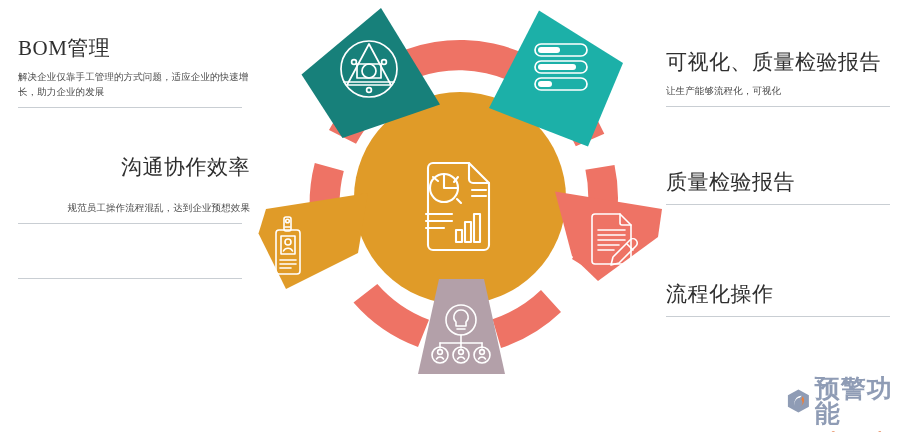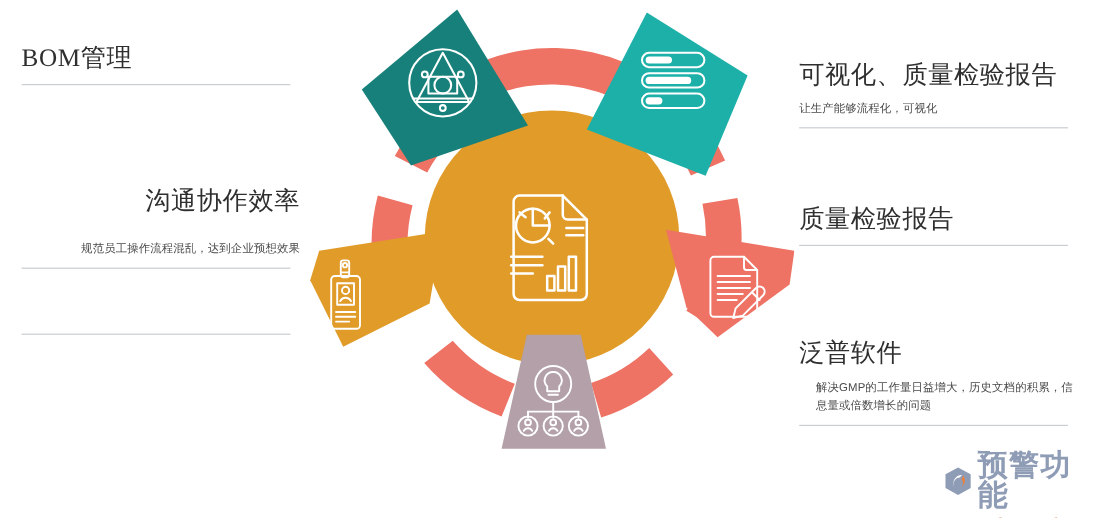--- a/index.html
+++ b/index.html
@@ -89,20 +89,21 @@
     letter-spacing: 0.6px;
     text-align: right;
     width: 128px;
   }
 </style>
 </head>
 <body>
 
 <div class="text-block left" style="top:36px;">
   <h2 class="tb-title">BOM管理</h2>
+  <p class="tb-desc">解决企业仅靠手工管理的方式问题，适应企业的快速增长，助力企业的发展</p>
   <div class="tb-rule short"></div>
 </div>
 
 <div class="text-block left" style="top:155px;text-align:right;">
   <h2 class="tb-title">沟通协作效率</h2>
   <p class="tb-desc" style="margin-top:22px;">规范员工操作流程混乱，达到企业预想效果</p>
   <div class="tb-rule short"></div>
 </div>
 
 <div class="text-block left" style="top:278px;">
@@ -114,22 +115,21 @@
   <p class="tb-desc" style="margin-top:3px;">让生产能够流程化，可视化</p>
   <div class="tb-rule short"></div>
 </div>
 
 <div class="text-block right" style="top:170px;">
   <h2 class="tb-title">质量检验报告</h2>
   <div class="tb-rule short" style="margin-top:10px;"></div>
 </div>
 
 <div class="text-block right" style="top:282px;">
-  <h2 class="tb-title">泛普软件</h2>
-  <p class="tb-desc indent" style="margin-top:11px;">解决GMP的工作量日益增大，历史文档的积累，信息量或倍数增长的问题</p>
+  <h2 class="tb-title">流程化操作</h2>
   <div class="tb-rule short"></div>
 </div>
 
 <div id="diagram">
   <svg width="404" height="396" viewBox="0 0 404 396" xmlns="http://www.w3.org/2000/svg">
     <defs>
       
     </defs>
 
     <g>

